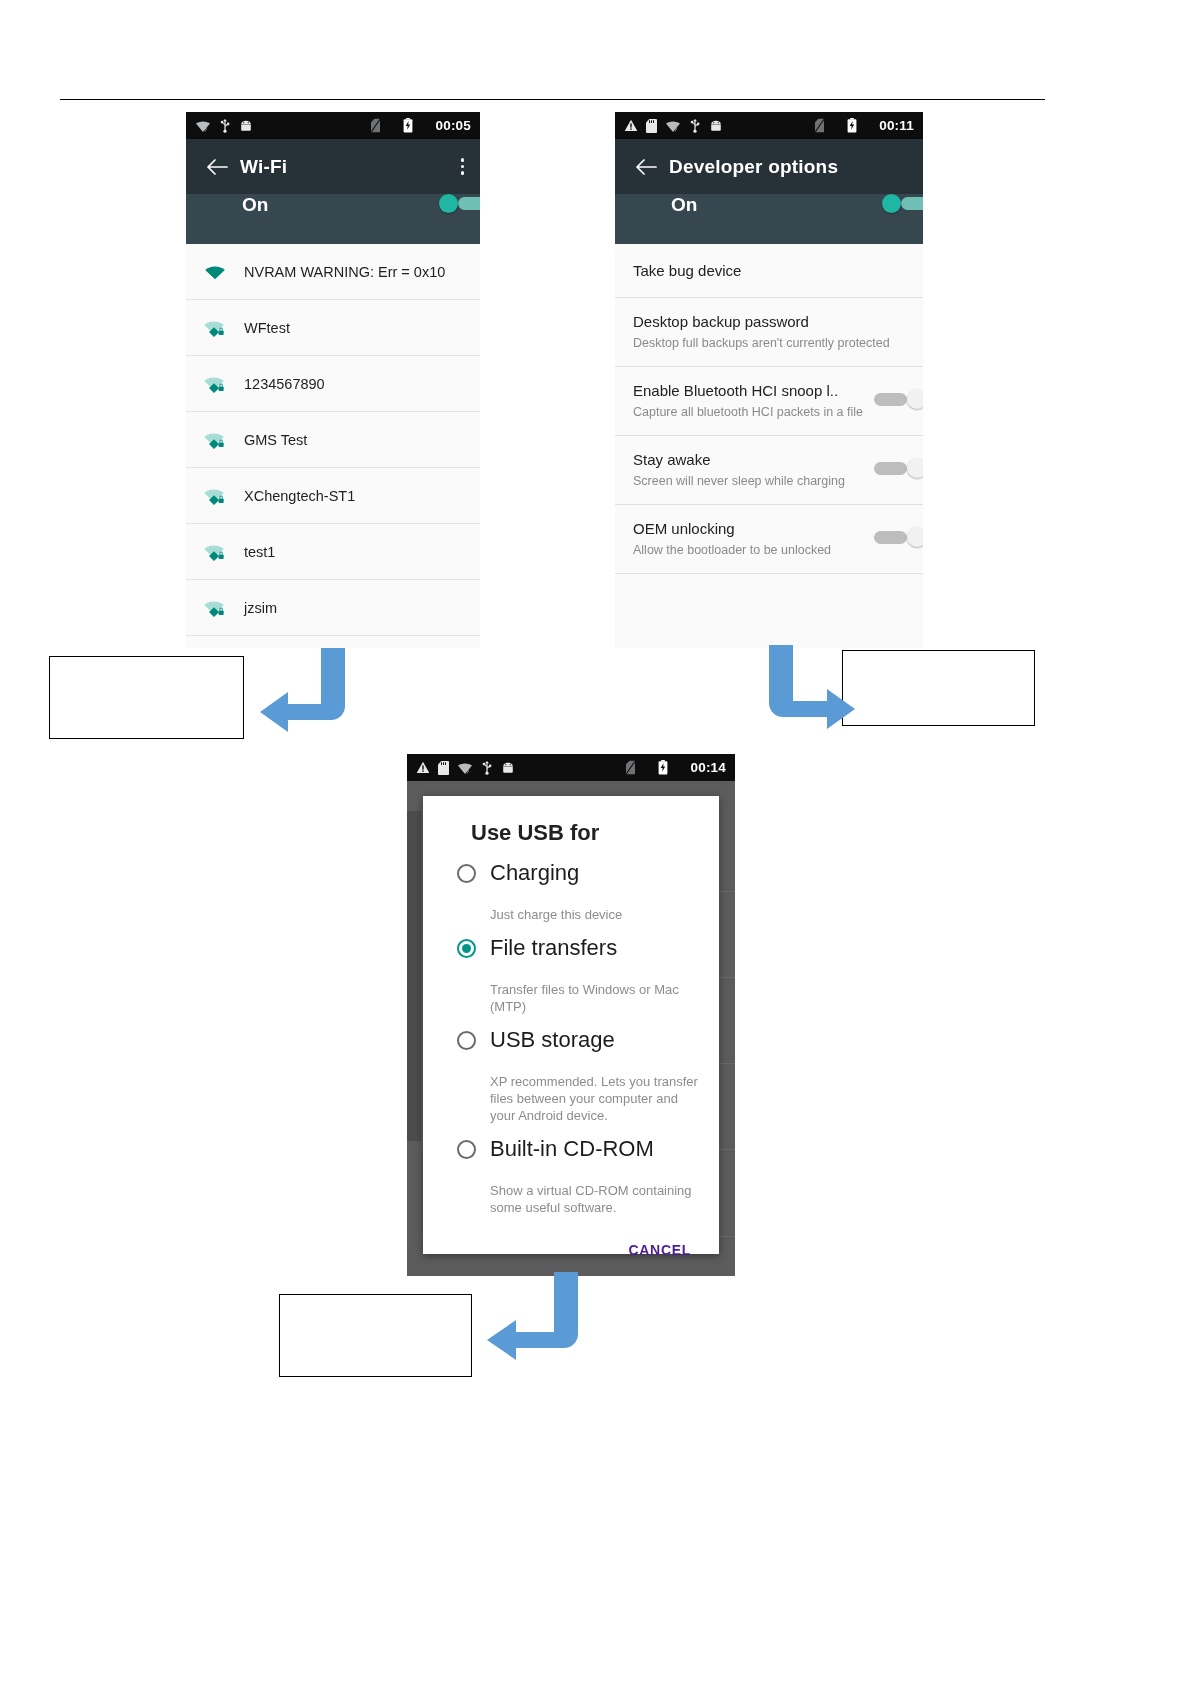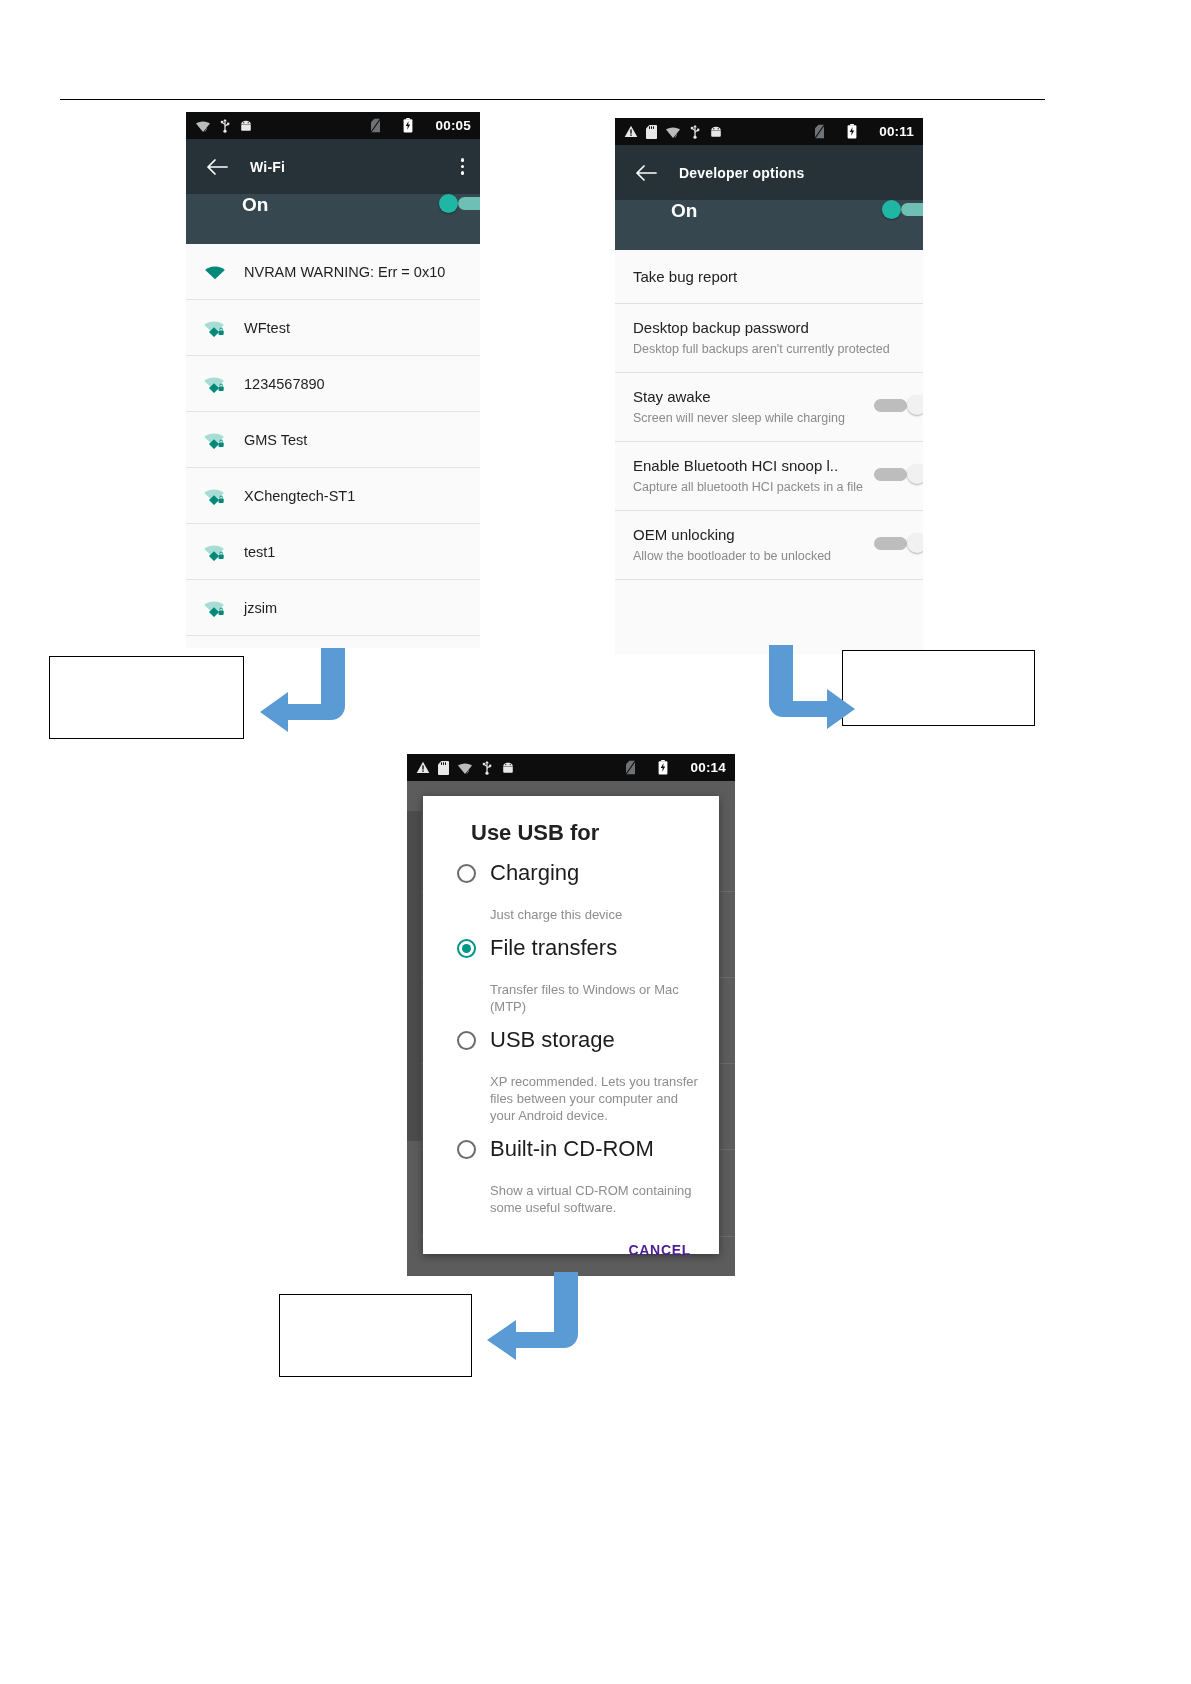--- a/index.html
+++ b/index.html
@@ -18,21 +18,21 @@
   .statusbar{height:27px;background:#0d0d0d;display:flex;align-items:center;
              padding:0 9px;box-sizing:border-box;color:#e8e8e8;}
   .sb-left{display:flex;align-items:center;gap:8px;}
   .sb-right{margin-left:auto;display:flex;align-items:flex-end;gap:22px;}
   .sb-time{font-size:13.5px;font-weight:700;letter-spacing:.2px;color:#fff;}
   .sb-ico{display:inline-flex;align-items:center;justify-content:center;}
 
   .appbar{height:55px;background:#263238;display:flex;align-items:center;
           padding-left:16px;box-sizing:border-box;color:#fff;}
   .appbar .back{width:30px;height:30px;display:flex;align-items:center;justify-content:center;}
-  .appbar .title{font-size:14px;font-weight:700;margin-left:18px;letter-spacing:.2px;}
+  .appbar .title{font-size:19px;font-weight:700;margin-left:8px;letter-spacing:.2px;}
   .appbar .dots{margin-left:auto;margin-right:16px;display:flex;flex-direction:column;
                 gap:3px;align-items:center;}
   .appbar .dots i{width:3.5px;height:3.5px;border-radius:50%;background:#fff;display:block;}
 
   .onbar{height:50px;background:#37474f;display:flex;
          padding:0 22px 0 56px;box-sizing:border-box;color:#fff;}
   .onbar .on-label{font-size:19px;font-weight:700;}
   .onbar .sw{margin-left:auto;}
 
   
@@ -227,21 +227,21 @@
               <path d="M11 9.3l5 4.8-5 4.8-5-4.8 5-4.8z" fill="#00897b"></path>
               <rect x="15.5" y="12.4" width="5.2" height="4.6" rx="1" fill="#00897b"></rect>
               <path d="M16.9 12.4v-1.2a1.2 1.2 0 0 1 2.4 0v1.2" stroke="#00897b" stroke-width="1" fill="none"></path>
             </svg>
         </span>
         <span class="ssid">jzsim</span>
       </div>
     </div>
   </div>
 
-  <div class="phone" style="left:615px;top:118px;width:308px;height:536px;">
+  <div class="phone" style="left:615px;top:112px;width:308px;height:536px;">
 
     <div class="statusbar">
       <span class="sb-left">
         <span class="sb-ico">
           <svg width="14" height="13" viewBox="0 0 14 13">
               <path d="M7 .8l6.3 11.2H.7L7 .8z" fill="#e8e8e8"></path>
               <rect x="6.3" y="4.4" width="1.4" height="4.2" fill="#0d0d0d"></rect>
               <rect x="6.3" y="9.4" width="1.4" height="1.4" fill="#0d0d0d"></rect>
             </svg>
         </span>
@@ -309,42 +309,42 @@
     <div class="onbar">
       <span class="on-label">On</span>
       <span class="sw">
         <span class="sw-on"><span class="track"></span><span class="knob"></span></span>
       </span>
     </div>
 
     <div>
       <div class="dev-row" style="height:54px;align-items:center;">
         <div class="dev-texts">
-          <div class="dev-title">Take bug report</div>
+          <div class="dev-title">Take bug device</div>
         </div>
       </div>
       <div class="dev-row">
         <div class="dev-texts">
           <div class="dev-title">Desktop backup password</div>
           <div class="dev-sub">Desktop full backups aren't currently protected</div>
         </div>
       </div>
       <div class="dev-row">
         <div class="dev-texts">
+          <div class="dev-title">Enable Bluetooth HCI snoop l..</div>
+          <div class="dev-sub">Capture all bluetooth HCI packets in a file</div>
+        </div>
+        <span class="sw">
+          <span class="sw-off"><span class="track"></span><span class="knob"></span></span>
+        </span>
+      </div>
+      <div class="dev-row">
+        <div class="dev-texts">
           <div class="dev-title">Stay awake</div>
           <div class="dev-sub">Screen will never sleep while charging</div>
-        </div>
-        <span class="sw">
-          <span class="sw-off"><span class="track"></span><span class="knob"></span></span>
-        </span>
-      </div>
-      <div class="dev-row">
-        <div class="dev-texts">
-          <div class="dev-title">Enable Bluetooth HCI snoop l..</div>
-          <div class="dev-sub">Capture all bluetooth HCI packets in a file</div>
         </div>
         <span class="sw">
           <span class="sw-off"><span class="track"></span><span class="knob"></span></span>
         </span>
       </div>
       <div class="dev-row">
         <div class="dev-texts">
           <div class="dev-title">OEM unlocking</div>
           <div class="dev-sub">Allow the bootloader to be unlocked</div>
         </div>

